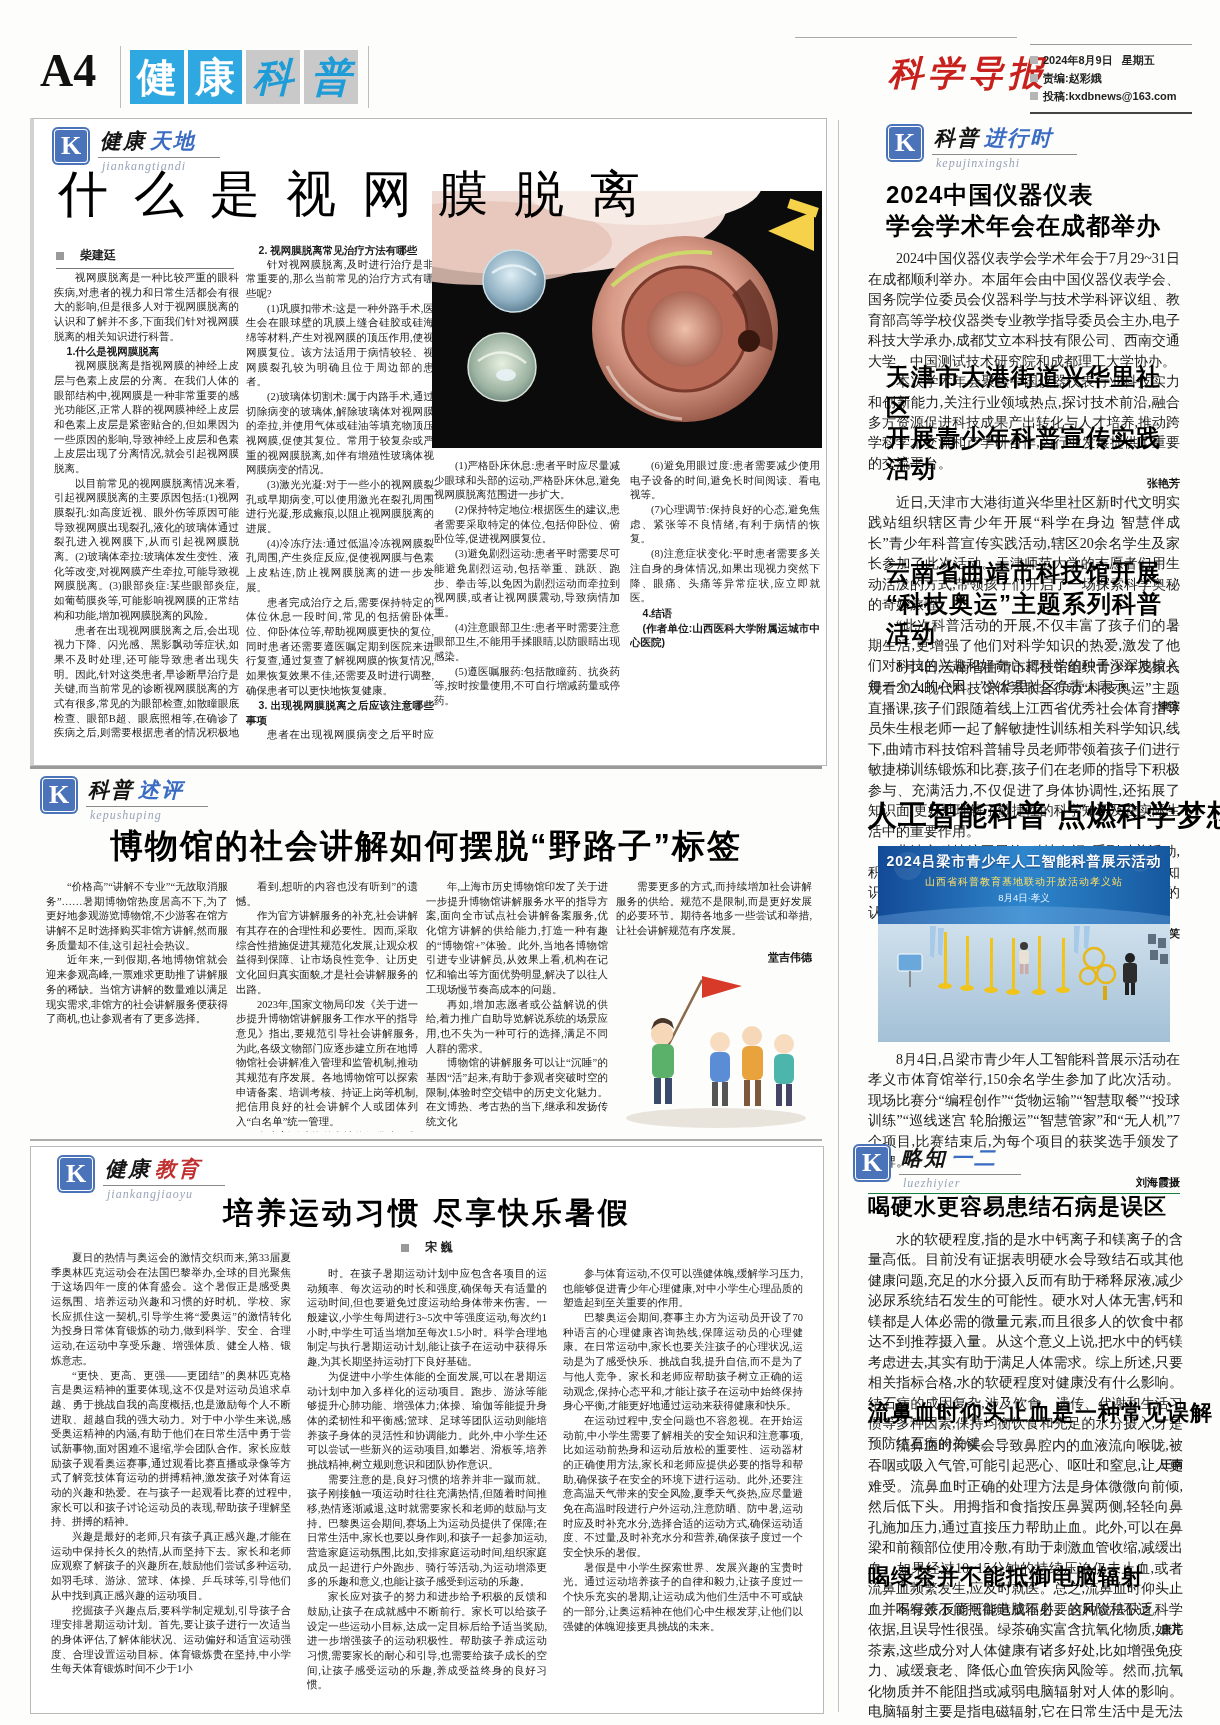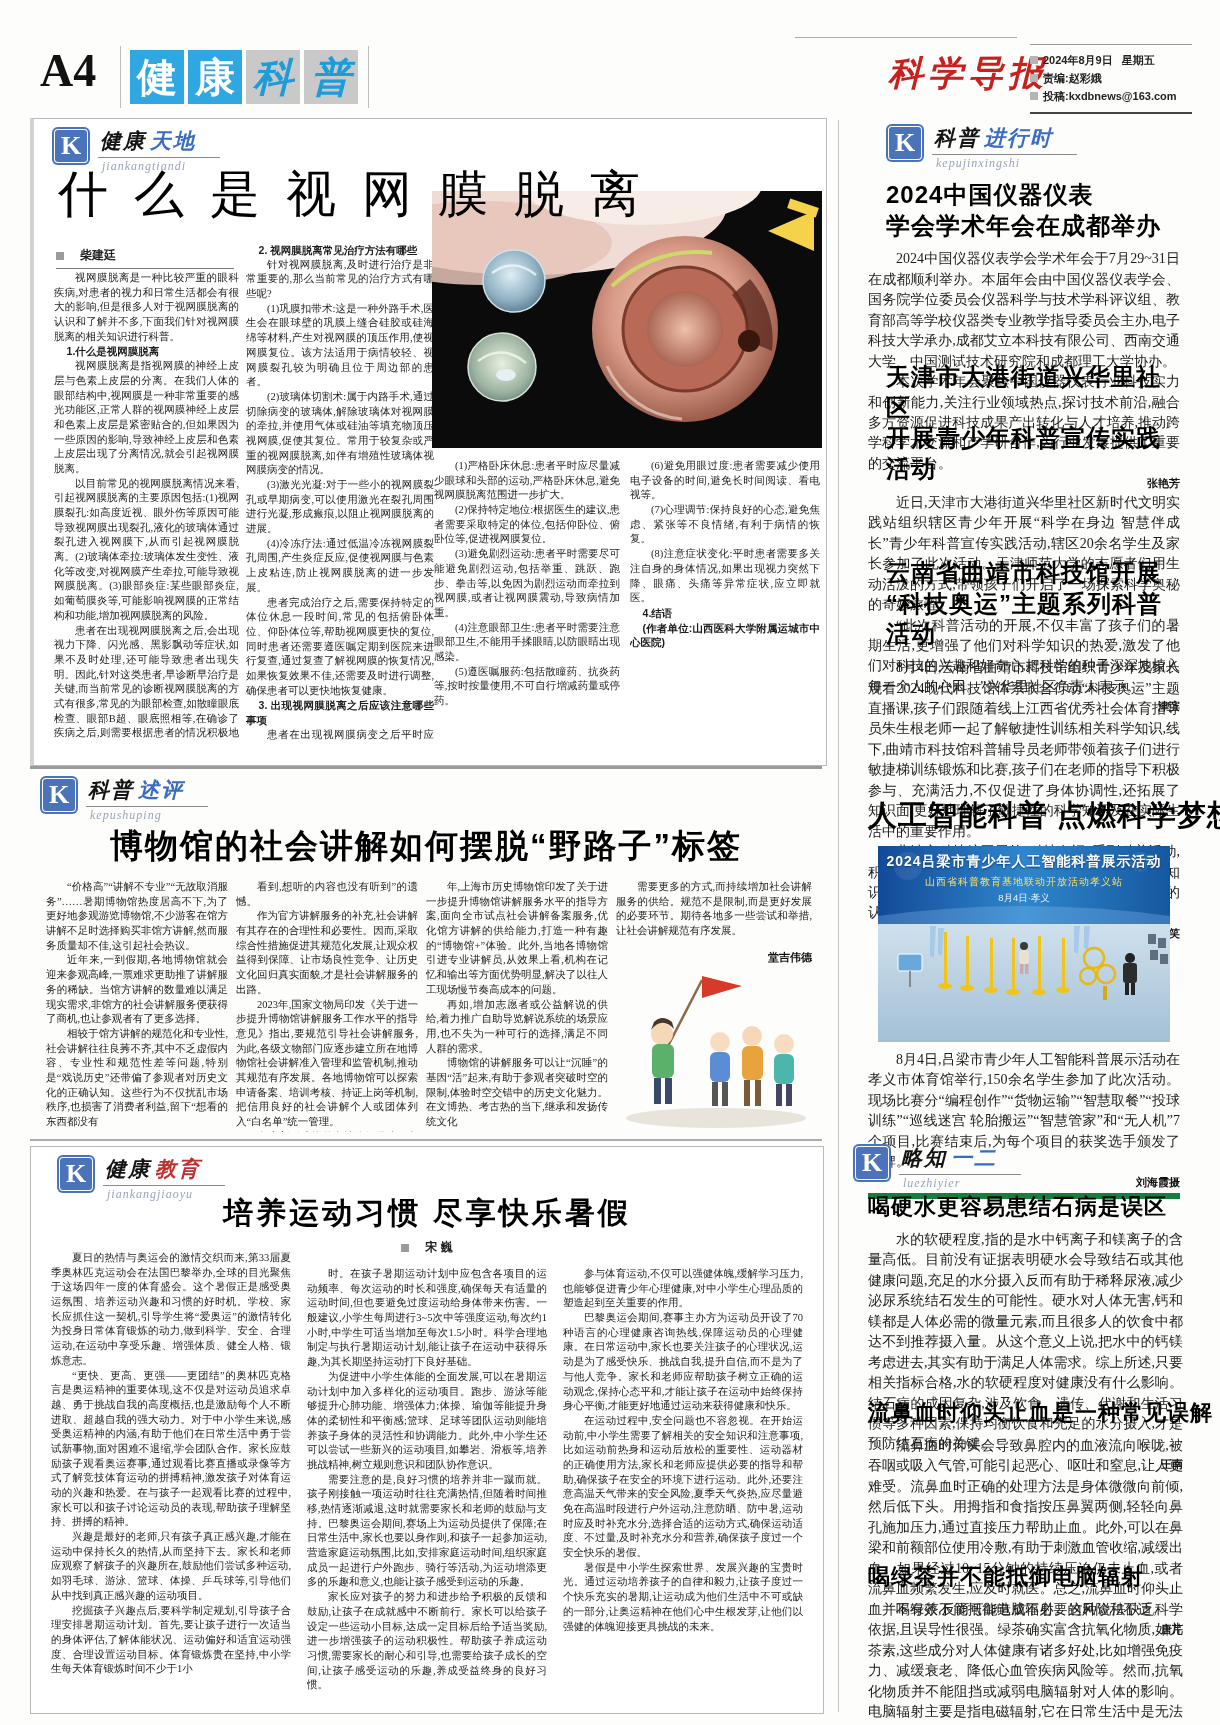--- a/index.html
+++ b/index.html
@@ -42,21 +42,21 @@
   #box-tiandi{border-left:4px solid #d2d2d2;}
   .headline-main{position:absolute;font-family:"Liberation Sans",sans-serif;font-weight:400;font-size:50px;
                  letter-spacing:26px;color:#000;white-space:nowrap;z-index:3;}
   .byline-underline{border-bottom:1px solid #777;padding-bottom:4px;width:178px;}
   
   .hl-line{font-family:"Liberation Sans",sans-serif;font-weight:800;font-size:24px;line-height:1.28;letter-spacing:1px;color:#000;}
   .rbody .para{font-size:14px;line-height:1.46;}
   .art{position:absolute;}
   .hl-single{font-family:"Liberation Sans",sans-serif;font-weight:800;font-size:29px;letter-spacing:1px;color:#000;white-space:nowrap;}
   .hl-lz{font-family:"Liberation Sans",sans-serif;font-weight:800;font-size:22px;letter-spacing:1px;color:#000;white-space:nowrap;}
-  .author-ul{border-bottom:6px solid #15803d;padding-bottom:3px;}
+  .author-ul{border-bottom:1px solid #15803d;padding-bottom:3px;}
   
   .headline-museum{position:absolute;width:100%;text-align:center;font-family:"Liberation Sans",sans-serif;
                    font-weight:900;font-size:33px;letter-spacing:2px;color:#000;}
   
   .headline-jiaoyu{position:absolute;width:100%;text-align:center;font-family:"Liberation Sans",sans-serif;
                    font-weight:900;font-size:30px;letter-spacing:3px;color:#000;}
   .byline-center{position:absolute;width:100%;display:flex;justify-content:center;}
   
   .photo{position:absolute;overflow:hidden;}
   .photo svg{position:absolute;left:0;top:0;}
@@ -209,21 +209,20 @@
           <span class="kw blue">述评</span>
         </div>
         <div class="kpinyin">kepushuping</div>
       </div>
     </div>
     <div class="headline-museum" style="top:52px;">博物馆的社会讲解如何摆脱“野路子”标签</div>
 
     <div class="col" style="left:16px;top:108px;width:182px;height:252px;">
         <p class="para">“价格高”“讲解不专业”“无故取消服务”……暑期博物馆热度居高不下,为了更好地参观游览博物馆,不少游客在馆方讲解不足时选择购买非馆方讲解,然而服务质量却不佳,这引起社会热议。</p>
         <p class="para">近年来,一到假期,各地博物馆就会迎来参观高峰,一票难求更助推了讲解服务的稀缺。当馆方讲解的数量难以满足现实需求,非馆方的社会讲解服务便获得了商机,也让参观者有了更多选择。</p>
-        <p class="para">相较于馆方讲解的规范化和专业性,社会讲解往往良莠不齐,其中不乏虚假内容、专业性和规范性差等问题,特别是“戏说历史”还带偏了参观者对历史文化的正确认知。这些行为不仅扰乱市场秩序,也损害了消费者利益,留下“想看的东西都没有</p>
       </div>
     <div class="col" style="left:206px;top:108px;width:182px;height:252px;">
         <p class="para">看到,想听的内容也没有听到”的遗憾。</p>
         <p class="para">作为官方讲解服务的补充,社会讲解有其存在的合理性和必要性。因而,采取综合性措施促进其规范化发展,让观众权益得到保障、让市场良性竞争、让历史文化回归真实面貌,才是社会讲解服务的出路。</p>
         <p class="para">2023年,国家文物局印发《关于进一步提升博物馆讲解服务工作水平的指导意见》指出,要规范引导社会讲解服务,为此,各级文物部门应逐步建立所在地博物馆社会讲解准入管理和监管机制,推动其规范有序发展。各地博物馆可以探索申请备案、培训考核、持证上岗等机制,把信用良好的社会讲解个人或团体列入“白名单”统一管理。</p>
         <p class="para">在这方面,上海的办法值得借鉴。去</p>
       </div>
     <div class="col" style="left:396px;top:108px;width:182px;height:252px;">
         <p class="para">年,上海市历史博物馆印发了关于进一步提升博物馆讲解服务水平的指导方案,面向全市试点社会讲解备案服务,优化馆方讲解的供给能力,打造一种有趣的“博物馆+”体验。此外,当地各博物馆引进专业讲解员,从效果上看,机构在记忆和输出等方面优势明显,解决了以往人工现场慢节奏高成本的问题。</p>
         <p class="para">再如,增加志愿者或公益解说的供给,着力推广自助导览解说系统的场景应用,也不失为一种可行的选择,满足不同人群的需求。</p>

